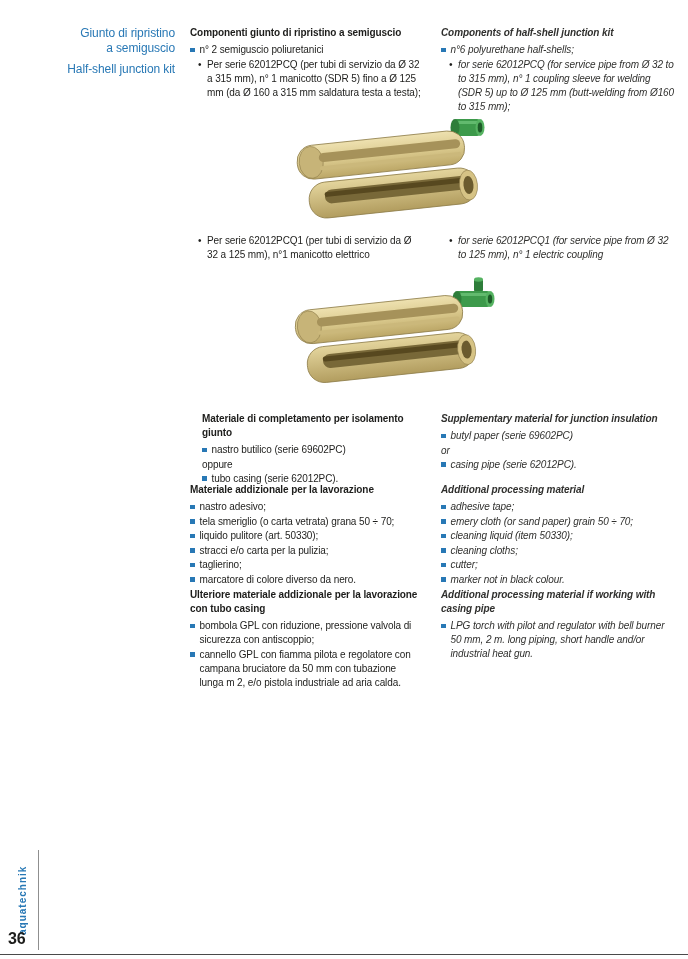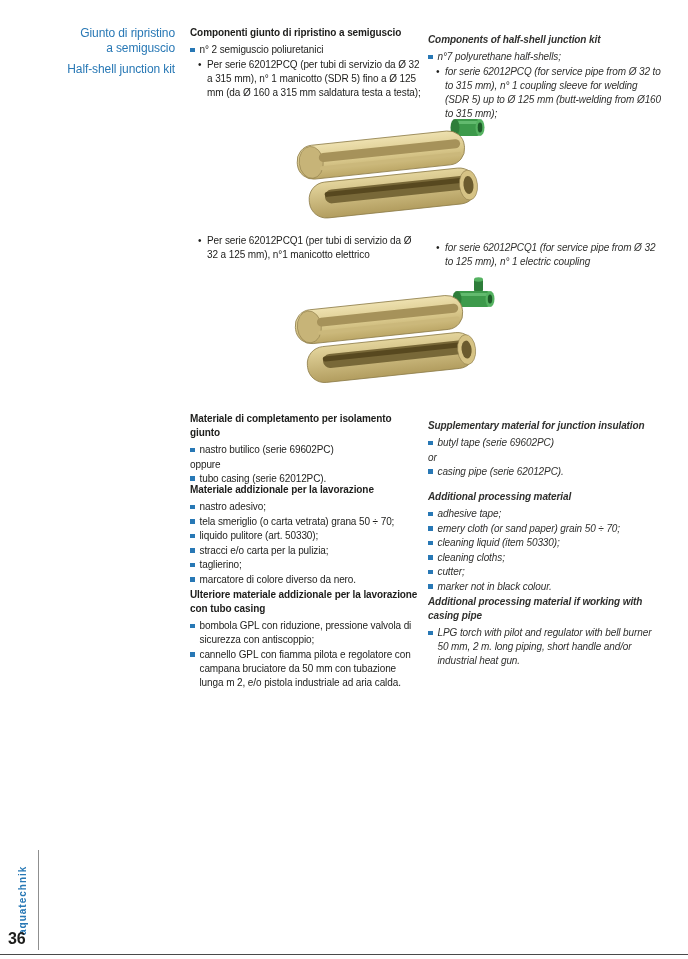--- a/index.html
+++ b/index.html
@@ -10,21 +10,21 @@
     color:#1d1d1b; letter-spacing:-0.1px; overflow:hidden; margin:0 auto;padding-left:40px;
   }
   .abs { position:absolute; }
 
   
   .head-block { top:26px; left:30px; width:145px; text-align:right; color:#2878b5; font-size:12px; line-height:15px; }
   .head-block .en { margin-top:6px; }
 
   
   .col-it { left:190px; width:232px; }
-  .col-en { left:428px; width:236px; font-style:italic; color:#30302e;margin-top:7px; }
+  .col-en { left:441px; width:236px; font-style:italic; color:#30302e; }
   .sec-h { font-weight:bold; margin-bottom:3px; }
 
   
   .li { display:flex; align-items:flex-start; margin-bottom:0.5px; }
   .li .blt-sq { flex:0 0 auto; width:4.5px; height:4.5px; background:#2878b5; margin:4.5px 5px 0 0; }
   .li .blt-dot { flex:0 0 auto; width:9px; color:#1d1d1b; font-size:10px; line-height:14px; }
   .li.indent { padding-left:8px; }
   .li .txt { flex:1 1 auto; }
   .plain { padding-left:0; }
 
@@ -60,21 +60,21 @@
     <div class="li indent">
       <span class="blt-dot">•</span>
       <span class="txt">Per serie 62012PCQ (per tubi di servizio da Ø 32 a 315 mm), n° 1 manicotto (SDR 5) fino a Ø 125 mm (da Ø 160 a 315 mm saldatura testa a testa);</span>
     </div>
   </div>
 
   <div class="abs col-en" style="top:26px;">
     <div class="sec-h">Components of half-shell junction kit</div>
     <div class="li">
       <span class="blt-sq"></span>
-      <span class="txt">n°7 polyurethane half-shells;</span>
+      <span class="txt">n°6 polyurethane half-shells;</span>
     </div>
     <div class="li indent">
       <span class="blt-dot">•</span>
       <span class="txt">for serie 62012PCQ (for service pipe from Ø 32 to to 315 mm), n° 1 coupling sleeve for welding (SDR 5) up to Ø 125 mm (butt-welding from Ø160 to 315 mm);</span>
     </div>
   </div>
 
   <div class="abs photo" style="top:110px; left:278px;">
     <svg width="215" height="124" viewBox="0 0 215 124">
       <defs>
@@ -152,38 +152,38 @@
         <rect x="42" y="48" width="142" height="4" rx="2" fill="#cbb87b"></rect>
         <rect x="28" y="64" width="168" height="36" rx="17" fill="url(#p2tan2)" stroke="#8d7c49" stroke-width="0.8"></rect>
         <rect x="44" y="72" width="146" height="14" rx="7" fill="#786838"></rect>
         <rect x="44" y="74" width="146" height="5" rx="2.5" fill="#57481f"></rect>
         <ellipse cx="188" cy="82" rx="9" ry="15" fill="#d6c385" stroke="#8d7c49" stroke-width="0.6"></ellipse>
         <ellipse cx="188" cy="82" rx="5" ry="9" fill="#6b5b2e"></ellipse>
       </g>
     </svg>
   </div>
 
-  <div class="abs col-it" style="top:412px;">
+  <div class="abs col-it" style="top:412px;margin-left:12px;">
     <div class="sec-h">Materiale di completamento per isolamento giunto</div>
     <div class="li">
       <span class="blt-sq"></span>
       <span class="txt">nastro butilico (serie 69602PC)</span>
     </div>
     <div class="plain">oppure</div>
     <div class="li">
       <span class="blt-sq"></span>
       <span class="txt">tubo casing (serie 62012PC).</span>
     </div>
   </div>
 
   <div class="abs col-en" style="top:412px;">
     <div class="sec-h">Supplementary material for junction insulation</div>
     <div class="li">
       <span class="blt-sq"></span>
-      <span class="txt">butyl tape (serie 69602PC)</span>
+      <span class="txt">butyl paper (serie 69602PC)</span>
     </div>
     <div class="plain">or</div>
     <div class="li">
       <span class="blt-sq"></span>
       <span class="txt">casing pipe (serie 62012PC).</span>
     </div>
   </div>
 
   <div class="abs col-it" style="top:483px;">
     <div class="sec-h">Materiale addizionale per la lavorazione</div>

